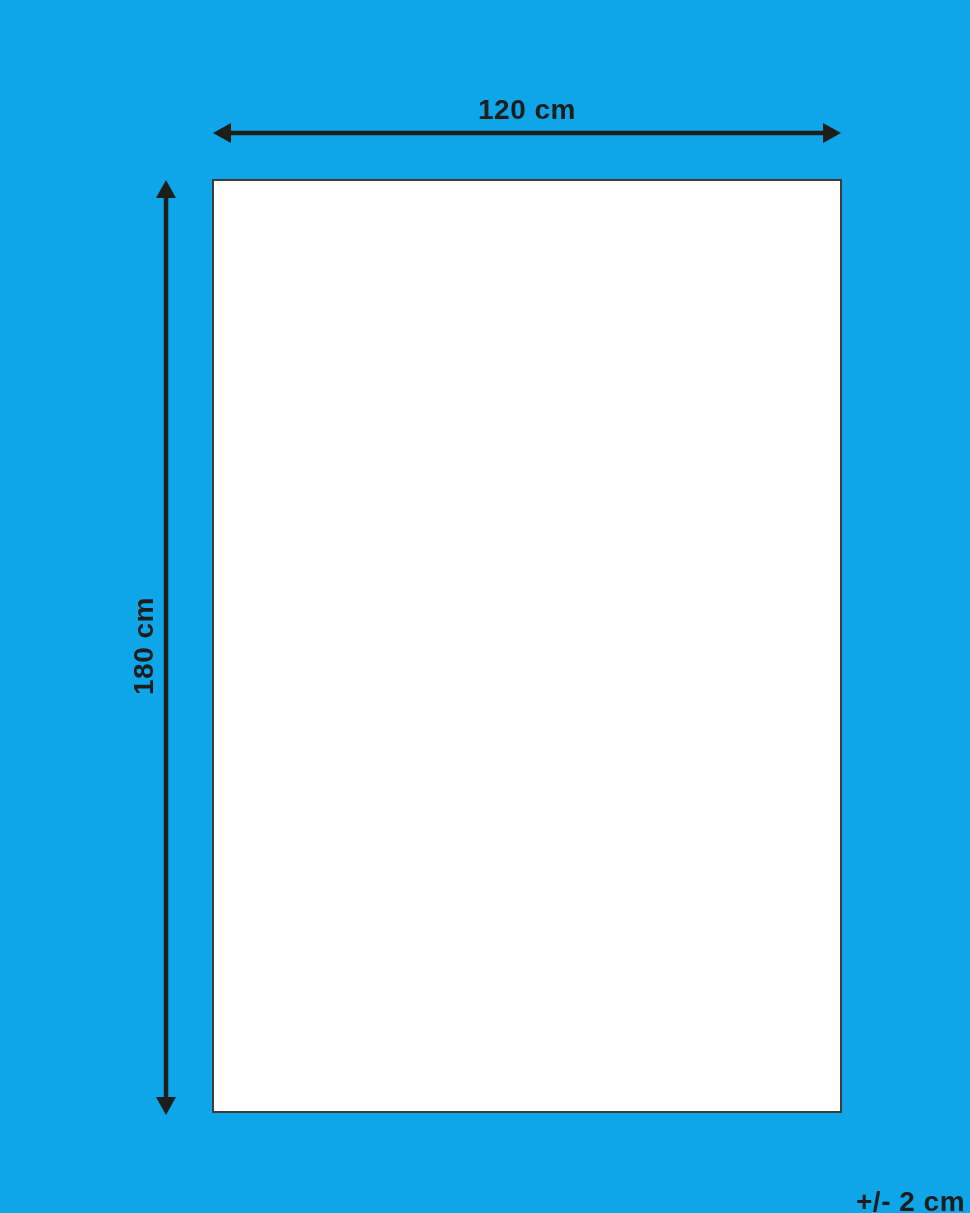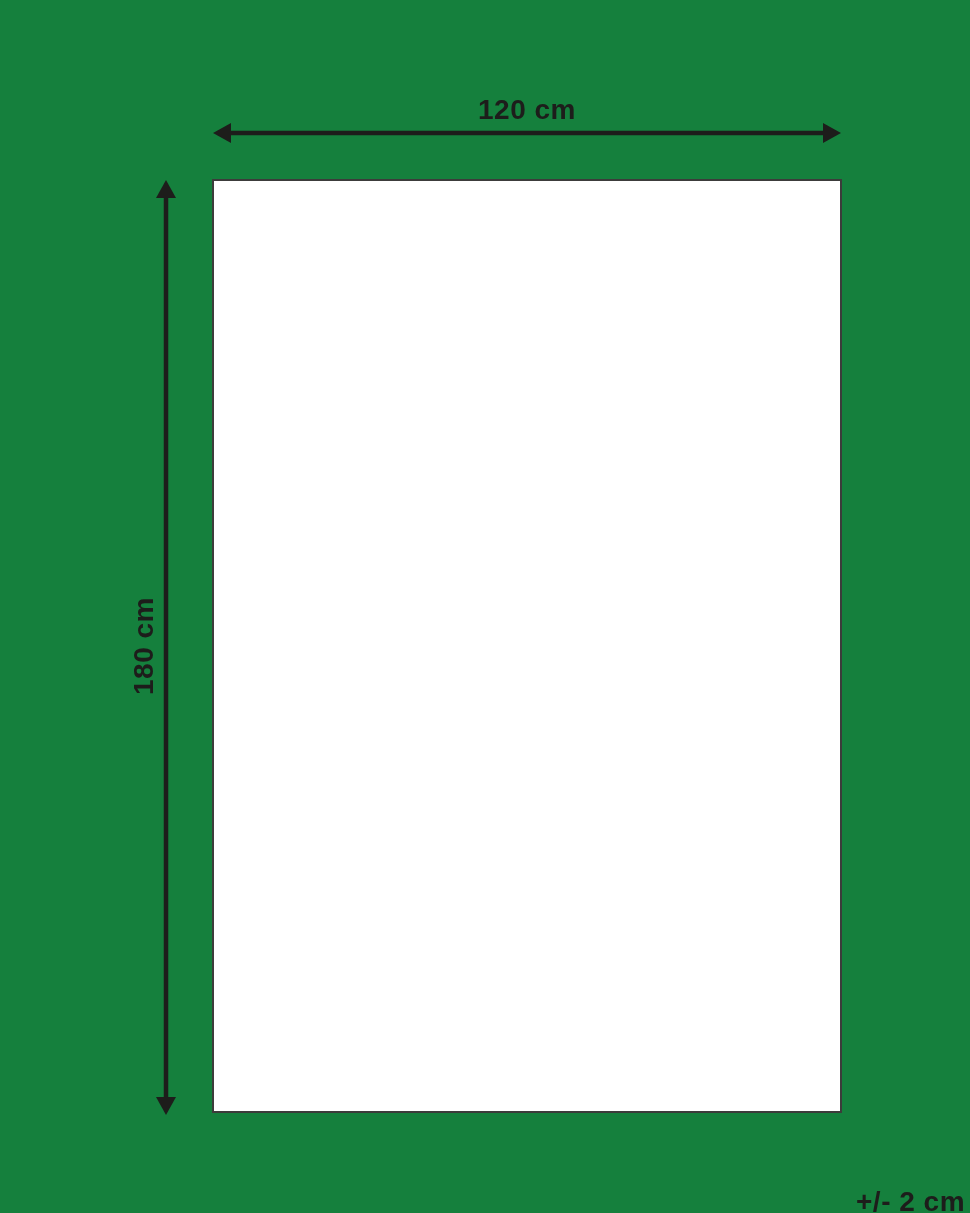--- a/index.html
+++ b/index.html
@@ -5,21 +5,21 @@
   html, body {
     margin: 0;
     padding: 0;
     background: #ffffff;
     font-family: "Liberation Sans", "DejaVu Sans", sans-serif;
   }
   .canvas {
     position: relative;
     width: 970px;
     height: 1213px;
-    background: #15803d;
+    background: #0ea5e9;
     overflow: hidden;
   }
   .dim-label {
     position: absolute;
     font-weight: bold;
     font-size: 28px;
     color: #1d1d1b;
     letter-spacing: 0.5px;
     white-space: nowrap;
   }

